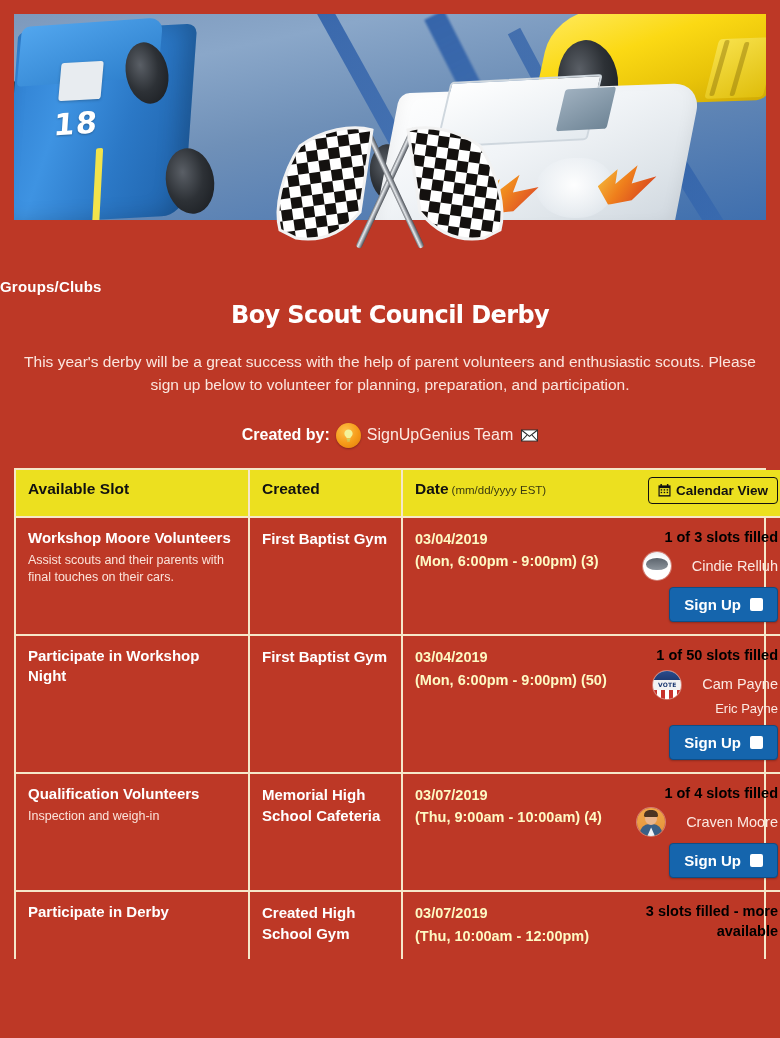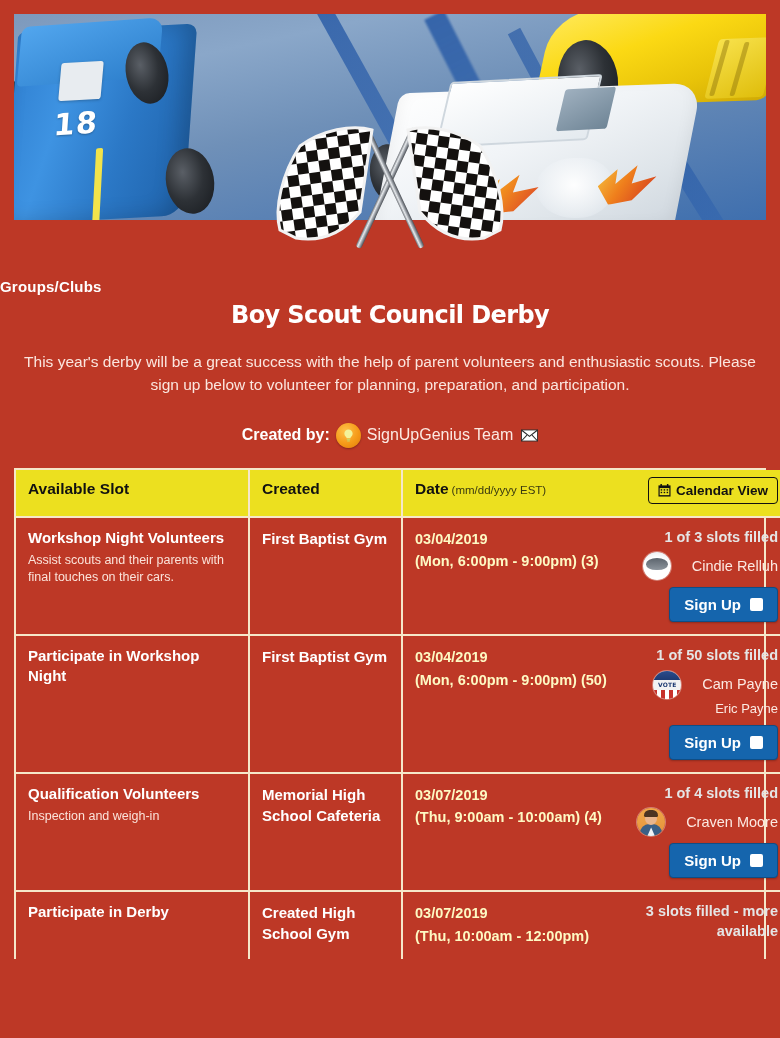--- a/index.html
+++ b/index.html
@@ -282,21 +282,21 @@
     color: #fef9c3;
   }
   .date-right {
     flex: 1 1 auto;
     text-align: right;
   }
   .filled-text {
     font-size: 14.5px;
     font-weight: 700;
     line-height: 1.35;
-    color: #e5e5e5;
+    color: #000000;
     margin-bottom: 5px;
   }
   .signee-row {
     display: flex;
     align-items: center;
     justify-content: flex-end;
     gap: 21px;
     margin-bottom: 2px;
   }
   .avatar {
@@ -507,21 +507,21 @@
             </svg>
             <span>Calendar View</span>
           </button>
           <span>Date</span><span class="th-date-sub">(mm/dd/yyyy EST)</span>
         </th>
       </tr>
     </thead>
     <tbody id="table-body">
         <tr>
     <td class="col-slot">
-      <div class="slot-title">Workshop Night Volunteers</div>
+      <div class="slot-title">Workshop Moore Volunteers</div>
       <div class="slot-desc">Assist scouts and their parents with final touches on their cars.</div>
     </td>
     <td class="col-loc">
       <div class="loc-text">First Baptist Gym</div>
     </td>
     <td class="col-date">
       <div class="date-cell-inner">
         <div class="date-left">
           <div class="date-line">03/04/2019</div>
           <div class="date-line">(Mon, 6:00pm - 9:00pm) (3)</div>

